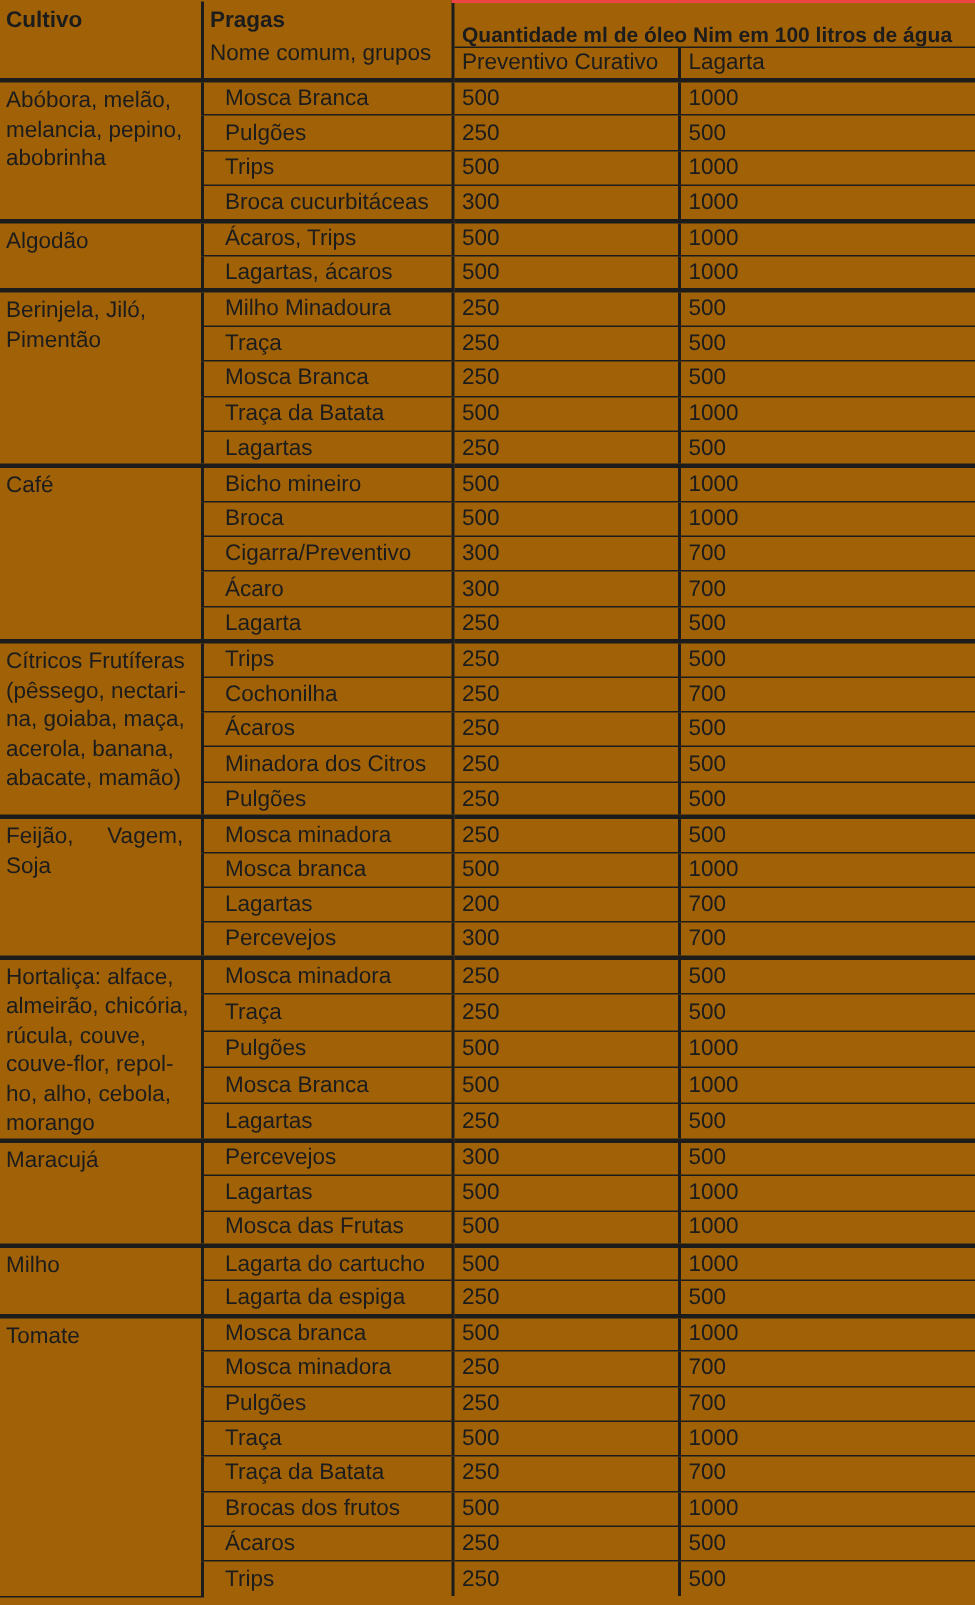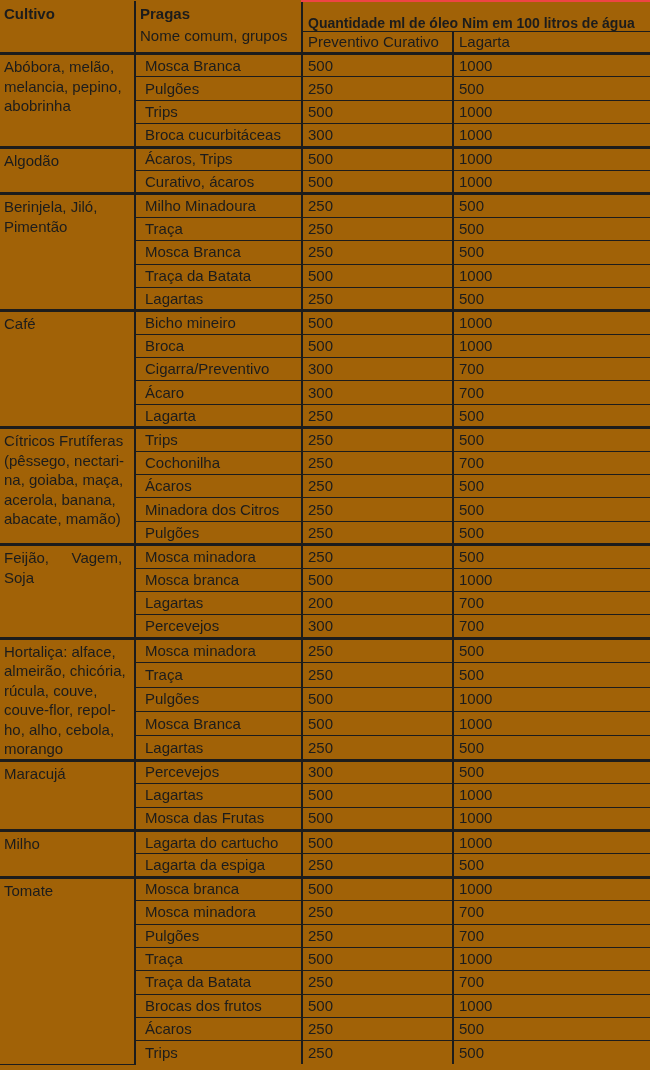--- a/index.html
+++ b/index.html
@@ -69,21 +69,21 @@
   tbody tr:last-child td { border-bottom: none; }
 
   td.cultivo {
     vertical-align: top;
     padding: 2px 1px 0 4px;
     line-height: 19.5px;
     white-space: pre-line;
   }
   td.pest {
     border-left: 2px solid #1c1c1c;
-    padding: 0 0 1px 9px;
+    padding: 0 0 1px 14px;
     vertical-align: middle;
     white-space: nowrap;
   }
   td.val {
     border-left: 2px solid #1c1c1c;
     padding: 0 0 1px 5px;
     vertical-align: middle;
     white-space: nowrap;
   }
 </style>
@@ -138,21 +138,21 @@
           <td class="val">300</td>
           <td class="val">1000</td>
         </tr>
         <tr class="group-start">
           <td class="cultivo" rowspan="2">Algodão</td>
           <td class="pest">Ácaros, Trips</td>
           <td class="val">500</td>
           <td class="val">1000</td>
         </tr>
         <tr>
-          <td class="pest">Curativo, ácaros</td>
+          <td class="pest">Lagartas, ácaros</td>
           <td class="val">500</td>
           <td class="val">1000</td>
         </tr>
         <tr class="group-start">
           <td class="cultivo" rowspan="5">Berinjela, Jiló,
 Pimentão</td>
           <td class="pest">Milho Minadoura</td>
           <td class="val">250</td>
           <td class="val">500</td>
         </tr>

